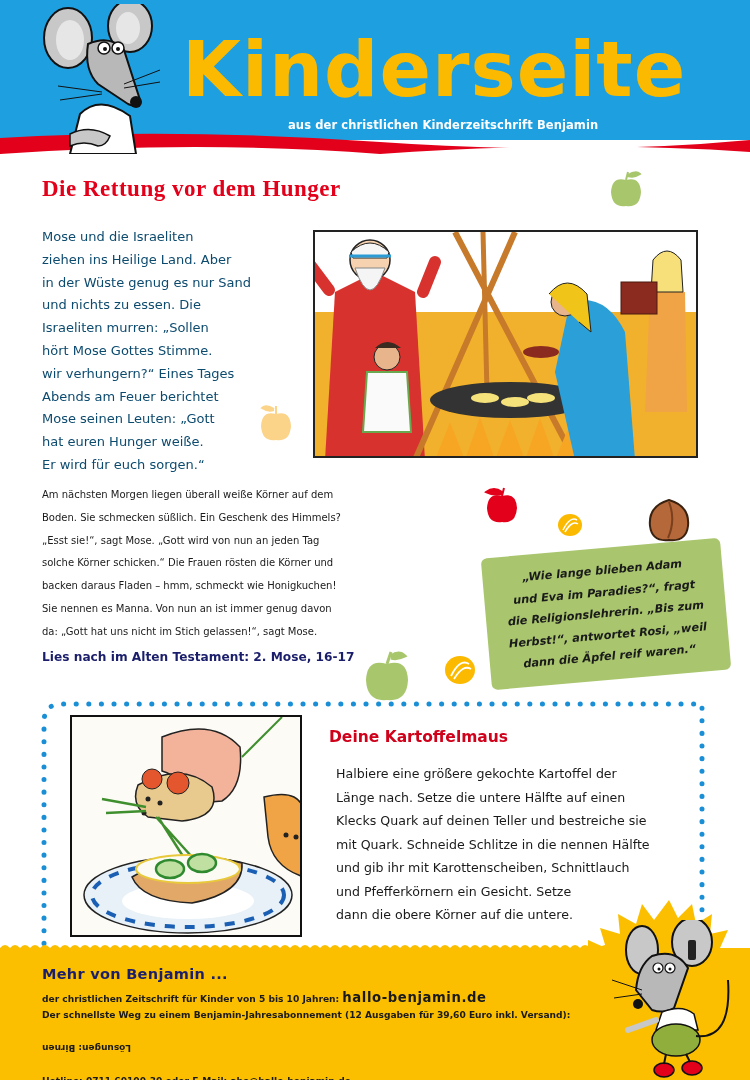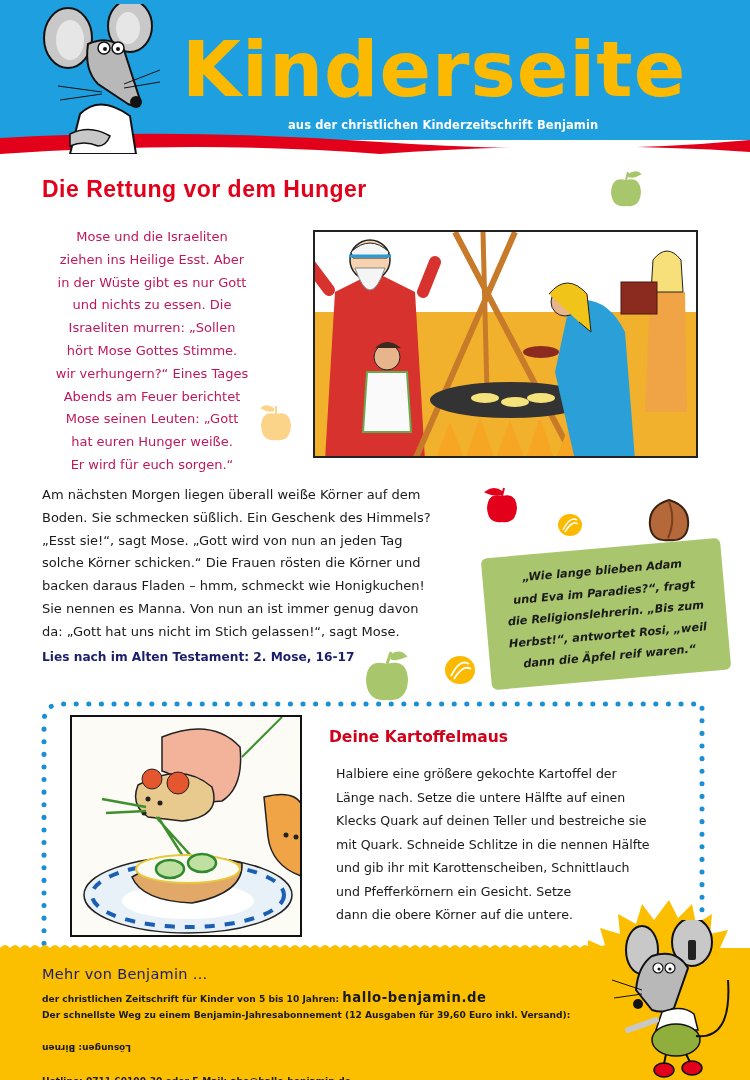--- a/index.html
+++ b/index.html
@@ -18,31 +18,31 @@
   .subtitle {
     position: absolute; left: 288px; top: 118px;
     font-family: "DejaVu Sans", sans-serif; font-weight: bold;
     font-size: 11.5px; color: #ffffff; letter-spacing: 0.1px;
   }
   .mouse-top { position: absolute; left: 40px; top: 4px; width: 120px; height: 150px; }
 
   
   .article-title {
     position: absolute; left: 42px; top: 176px;
-    font-family: Liberation Sans, sans-serif; font-weight: bold;
+    font-family: Liberation Serif, serif; font-weight: bold;
     font-size: 23px; color: #e2001a; letter-spacing: 0.5px;
   }
   .intro-text {
     position: absolute; left: 42px; top: 226px; width: 220px;
-    font-family: "DejaVu Sans", sans-serif; font-size: 13px; line-height: 22.8px; color: #be185d; text-align: center;
+    font-family: "DejaVu Sans", sans-serif; font-size: 13px; line-height: 22.8px; color: #0c4a6e;
   }
   .intro-text p { white-space: nowrap; }
   .body-text {
     position: absolute; left: 42px; top: 484px; width: 430px;
-    font-family: "DejaVu Sans", sans-serif; font-size: 13px; line-height: 22.8px; color: #1a1a1a;
+    font-family: "DejaVu Sans", sans-serif; font-size: 10px; line-height: 22.8px; color: #1a1a1a;
   }
   .body-text p { white-space: nowrap; }
   .bible-ref {
     position: absolute; left: 42px; top: 650px;
     font-family: "DejaVu Sans", sans-serif; font-weight: bold; font-size: 12.2px; color: #1b1e6b;
   }
 
   .illus-main { position: absolute; left: 313px; top: 230px; width: 385px; height: 228px; border: 2px solid #222; background: #f4b52a; overflow: hidden; }
 
   
@@ -68,21 +68,21 @@
     font-family: "DejaVu Sans", sans-serif; font-size: 12.6px; line-height: 23.5px; color: #1a1a1a;
   }
   .recipe-text p { white-space: nowrap; }
   .illus-recipe { position: absolute; left: 70px; top: 715px; width: 232px; height: 222px; border: 2px solid #111; background: #fdfbf5; overflow: hidden; }
 
   
   .footer { position: absolute; left: 0; top: 948px; width: 750px; height: 132px; background: #fbbf00; }
   .footer-scallop { position: absolute; left: 0; top: 940px; width: 620px; height: 14px; }
   .footer-title {
     position: absolute; left: 42px; top: 966px;
-    font-family: "DejaVu Sans", sans-serif; font-weight: normal; font-size: 14.5px; color: #1b1e6b; letter-spacing: 0.3px;
+    font-family: "DejaVu Sans", sans-serif; font-weight: bold; font-size: 14.5px; color: #1b1e6b; letter-spacing: 0.3px;
   }
   .footer-line {
     position: absolute; left: 42px; font-family: "DejaVu Sans", sans-serif; font-weight: bold;
     font-size: 9.1px; color: #1a1a1a; white-space: nowrap;
   }
   .footer-line .url { font-size: 13.2px; letter-spacing: 0.6px; }
   .footer-solution {
     position: absolute; left: 42px; top: 1043px;
     font-family: "DejaVu Sans", sans-serif; font-weight: bold; font-size: 9px; color: #1a1a1a;
     transform: rotate(180deg); transform-origin: center; display: inline-block;
@@ -118,22 +118,22 @@
     <path d="M62,88 L18,82 M62,90 L20,96 M84,80 L120,66 M84,84 L120,78" stroke="#111" stroke-width="1"></path>
     <path d="M40,110 Q60,90 90,112 L96,150 L30,150 Z" fill="#ffffff" stroke="#111" stroke-width="2"></path>
     <path d="M30,130 Q50,120 70,132 Q66,142 58,142 Q44,136 30,142 Z" fill="#c8c8c8" stroke="#111" stroke-width="1.5"></path>
   </svg>
 </div>
 
 <h1 class="article-title">Die Rettung vor dem Hunger</h1>
 
 <div class="intro-text">
   <p>Mose und die Israeliten</p>
-  <p>ziehen ins Heilige Esst. Aber</p>
-  <p>in der Wüste gibt es nur Gott</p>
+  <p>ziehen ins Heilige Land. Aber</p>
+  <p>in der Wüste genug es nur Sand</p>
   <p>und nichts zu essen. Die</p>
   <p>Israeliten murren: „Sollen</p>
   <p>hört Mose Gottes Stimme.</p>
   <p>wir verhungern?“ Eines Tages</p>
   <p>Abends am Feuer berichtet</p>
   <p>Mose seinen Leuten: „Gott</p>
   <p>hat euren Hunger weiße.</p>
   <p>Er wird für euch sorgen.“</p>
 </div>
 

